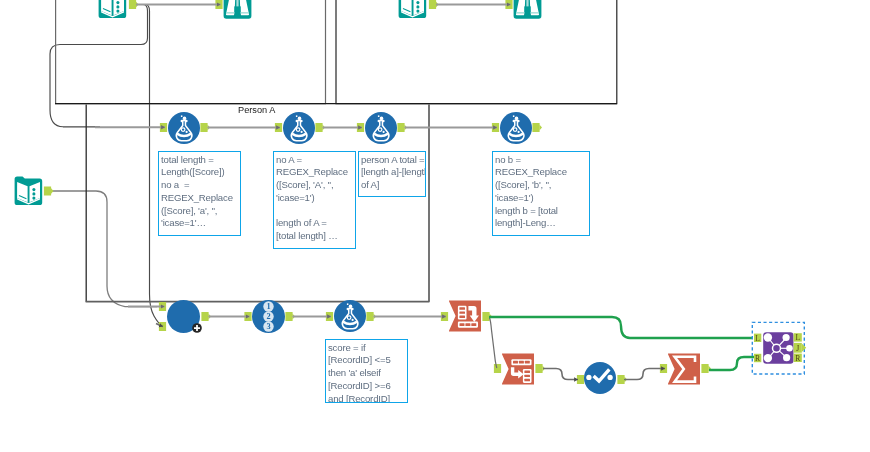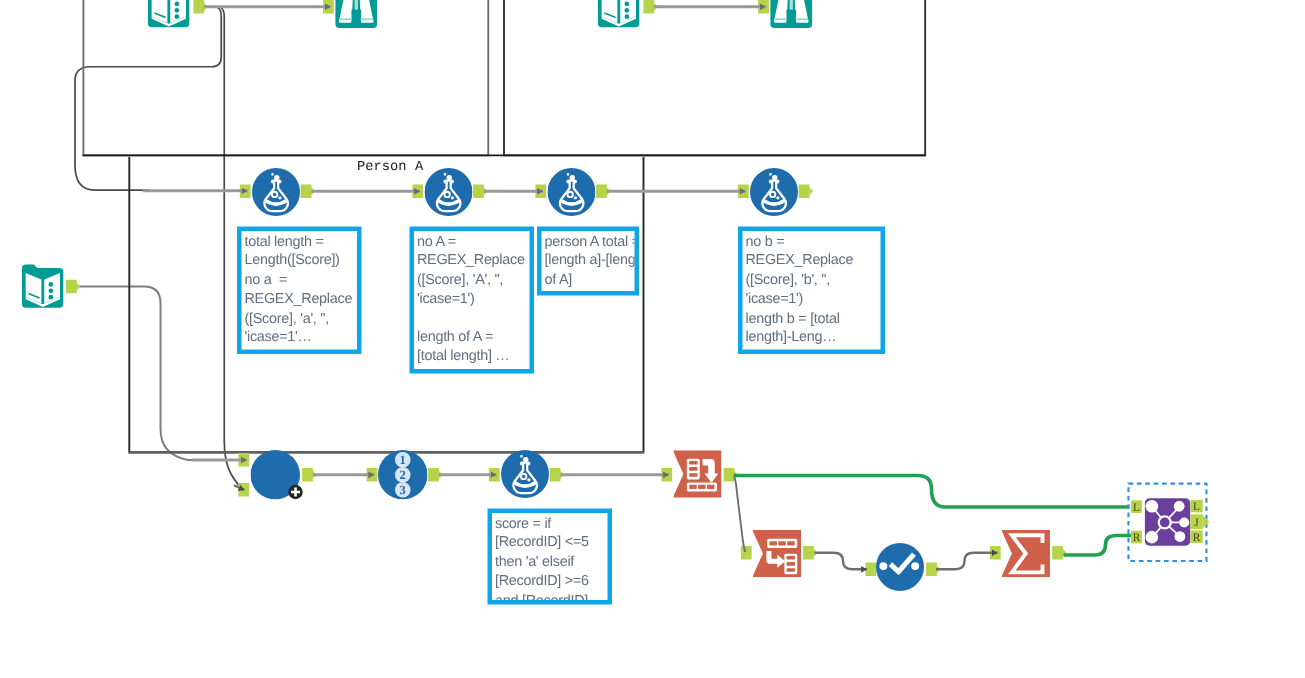--- a/index.html
+++ b/index.html
@@ -4,27 +4,27 @@
 <title>Workflow Canvas</title>
 <style>
   html,body{margin:0;padding:0;}
   body{width:870px;height:452px;overflow:hidden;background:#ffffff;
        font-family:"Liberation Sans", sans-serif;}
   #canvas{position:relative;width:870px;height:452px;background:#fff;overflow:hidden;}
   svg{display:block;}
   #wires{position:absolute;left:0;top:0;width:870px;height:452px;pointer-events:none;}
   #tools{position:absolute;left:0;top:0;width:870px;height:452px;}
   .tool{position:absolute;}
-  .annot{position:absolute;background:#fff;border:3px solid #0ea5e9;
+  .annot{position:absolute;background:#fff;border:1px solid #0ea5e9;
          box-sizing:border-box;padding:1.5px 1px 0 2px;overflow:hidden;}
   .annot .txt{font-size:9.6px;line-height:12.8px;color:#5f6e80;
            font-family:"Liberation Sans", sans-serif;white-space:pre;
            letter-spacing:-0.18px;display:block;}
   .clabel{position:absolute;font-size:9.2px;color:#1a1a1a;white-space:nowrap;
-          font-family:Liberation Mono, monospace;}
+          font-family:Liberation Sans, sans-serif;}
 </style>
 </head>
 <body>
 
 <div id="canvas">
 
   <svg id="wires" viewBox="0 0 870 452">
     <defs>
       <marker id="arrow-gray" markerWidth="5" markerHeight="6" refX="3.9" refY="3" orient="auto" markerUnits="userSpaceOnUse">
         <path d="M0 0.75 L3.9 3 L0 5.25 Z" fill="#6b6b6b"></path>

